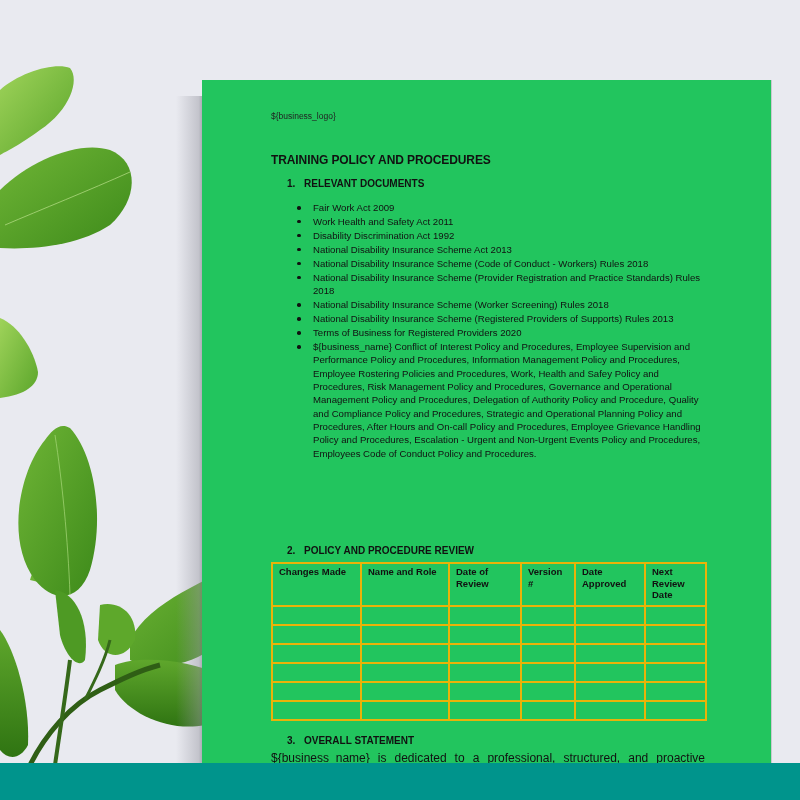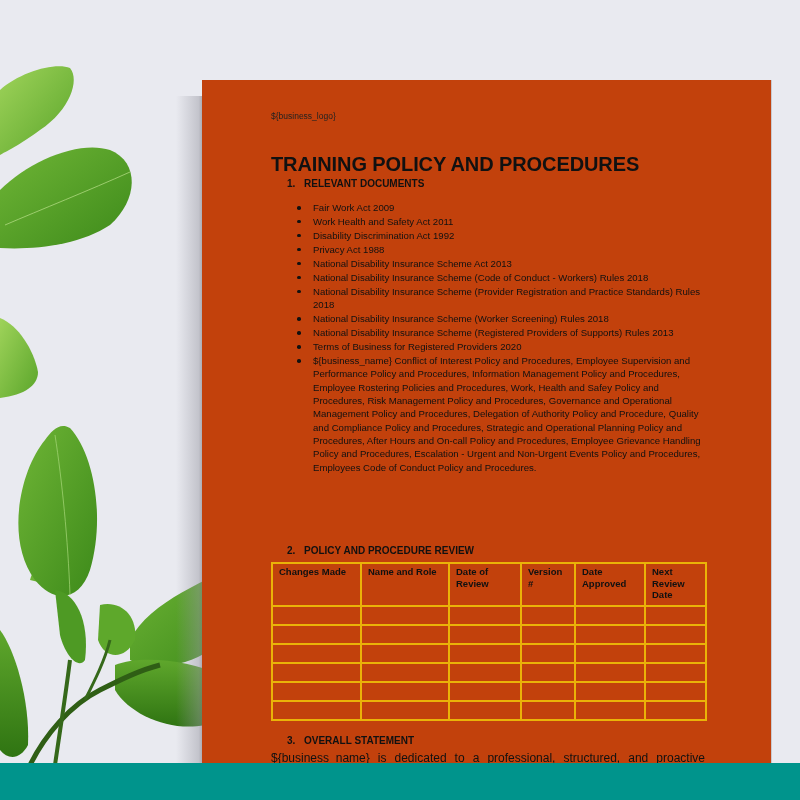--- a/index.html
+++ b/index.html
@@ -7,26 +7,26 @@
       width: 800px; height: 800px; overflow: hidden; position: relative;
       background: #e9eaf0;
       font-family: "Liberation Sans", sans-serif;
     }
     .page-shadow {
       position: absolute; left: 176px; top: 96px; width: 30px; height: 680px;
       background: linear-gradient(to right, rgba(233,234,240,0) 0%, rgba(150,150,160,0.45) 75%, rgba(120,120,130,0.75) 100%);
     }
     .page {
       position: absolute; left: 202px; top: 80px; width: 569px; height: 700px;
-      background: #c2410c;
+      background: #22c55e;
       border-right: 1px solid #c9c9cf;
     }
     .content { position: absolute; left: 69px; top: 0; width: 434px; color: #111; }
     .logo { position: absolute; top: 31px; left: 0; font-size: 8.5px; color: #222; }
-    .title { position: absolute; top: 73px; left: 0; font-size: 20px; font-weight: bold; margin: 0; letter-spacing: -0.1px; }
+    .title { position: absolute; top: 73px; left: 0; font-size: 12px; font-weight: bold; margin: 0; letter-spacing: -0.1px; }
     .h2 { position: absolute; left: 16px; font-size: 10px; font-weight: bold; margin: 0; }
     .h2 .num { display: inline-block; width: 17px; }
     .bullets { position: absolute; left: 0; top: 113px; width: 434px; margin: 8px; padding: 0; list-style: none; }
     .bullets li { position: relative; padding-left: 34px; font-size: 9.6px; line-height: 13.3px; margin-bottom: 0.7px; }
     .bullets li .dot {
       position: absolute; left: 18px; top: 5px; width: 3.5px; height: 3.5px; border-radius: 50%; background: #111;
     }
     table.review {
       position: absolute; left: 0; top: 482px; width: 434px; border-collapse: collapse; table-layout: fixed;
     }
@@ -93,21 +93,20 @@
     <h1 class="title">TRAINING POLICY AND PROCEDURES</h1>
 
     <h2 class="h2" style="top:98px">
       <span class="num">1.</span><span>RELEVANT DOCUMENTS</span>
     </h2>
 
     <ul class="bullets">
       <li><span class="dot"></span><span>Fair Work Act 2009</span></li>
       <li><span class="dot"></span><span>Work Health and Safety Act 2011</span></li>
       <li><span class="dot"></span><span>Disability Discrimination Act 1992</span></li>
-      <li><span class="dot"></span><span>Privacy Act 1988</span></li>
       <li><span class="dot"></span><span>National Disability Insurance Scheme Act 2013</span></li>
       <li><span class="dot"></span><span>National Disability Insurance Scheme (Code of Conduct - Workers) Rules 2018</span></li>
       <li><span class="dot"></span><span>National Disability Insurance Scheme (Provider Registration and Practice Standards) Rules 2018</span></li>
       <li><span class="dot"></span><span>National Disability Insurance Scheme (Worker Screening) Rules 2018</span></li>
       <li><span class="dot"></span><span>National Disability Insurance Scheme (Registered Providers of Supports) Rules 2013</span></li>
       <li><span class="dot"></span><span>Terms of Business for Registered Providers 2020</span></li>
       <li><span class="dot"></span><span>${business_name} Conflict of Interest Policy and Procedures, Employee Supervision and Performance Policy and Procedures, Information Management Policy and Procedures, Employee Rostering Policies and Procedures, Work, Health and Safey Policy and Procedures, Risk Management Policy and Procedures, Governance and Operational Management Policy and Procedures, Delegation of Authority Policy and Procedure, Quality and Compliance Policy and Procedures, Strategic and Operational Planning Policy and Procedures, After Hours and On-call Policy and Procedures, Employee Grievance Handling Policy and Procedures, Escalation - Urgent and Non-Urgent Events Policy and Procedures, Employees Code of Conduct Policy and Procedures.</span></li>
     </ul>
 
     <h2 class="h2" style="top:465px">

